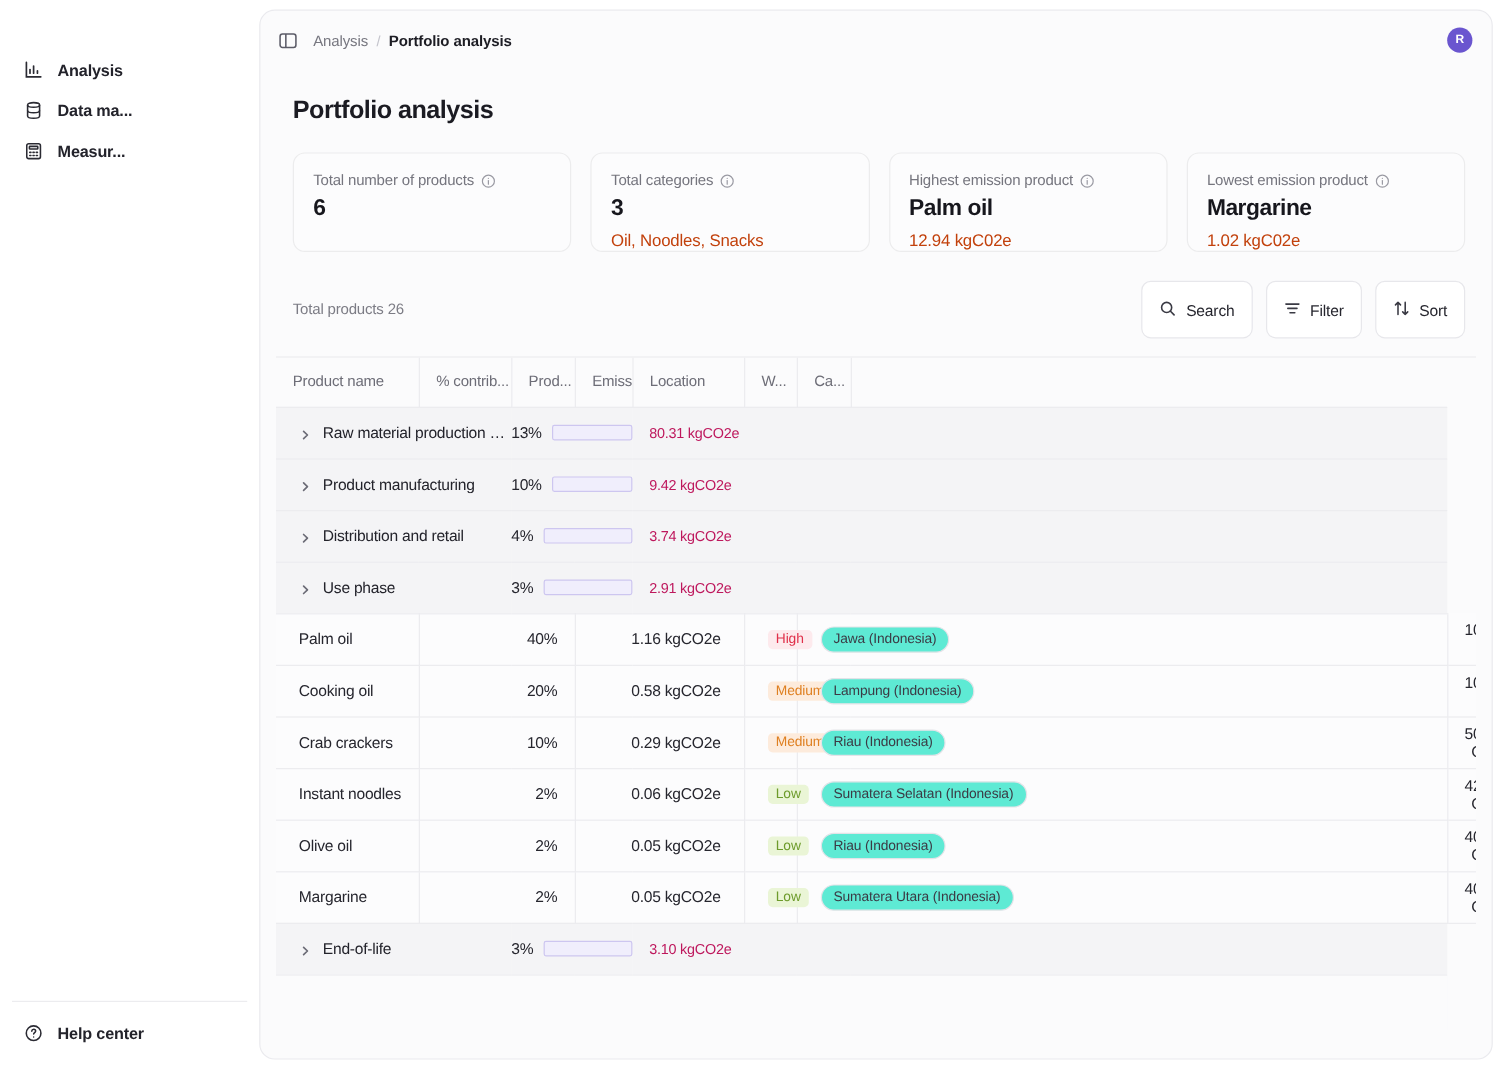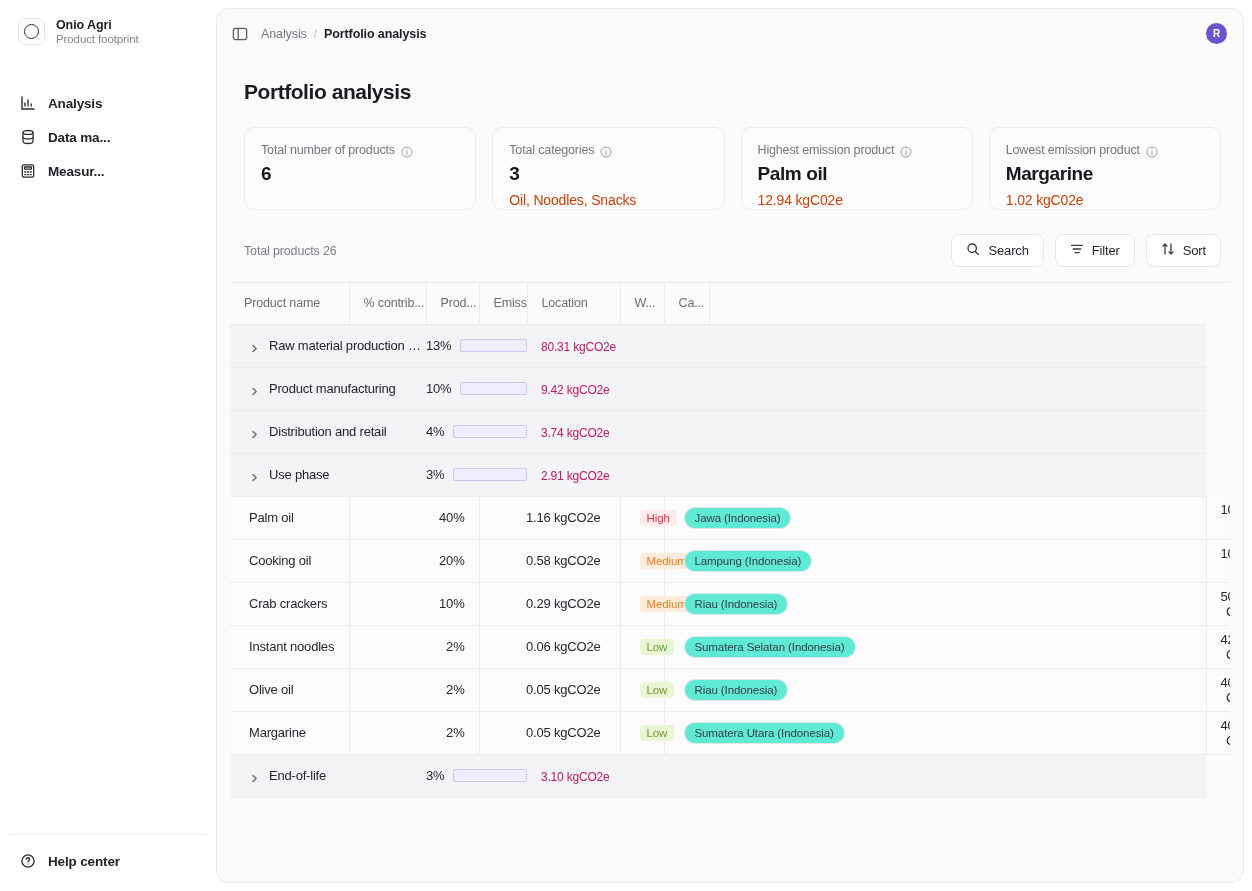--- a/index.html
+++ b/index.html
@@ -89,21 +89,21 @@
   .info-ico { width: 12px; height: 12px; color: #9a9aa3; flex:0 0 12px; cursor: pointer; }
   .stat-value { font-size: 19px; font-weight: 700; color: #17171d; letter-spacing: -0.4px; margin-top: 7px; line-height: 1.05; }
   .stat-sub { font-size: 14px; color: #c2410c; letter-spacing: -0.15px; margin-top: 8px; }
 
   
   .toolbar { display: flex; align-items: center; margin: 24px 9px 0 14px; }
   .total-products { font-size: 12.5px; color: #7c7c85; letter-spacing: -0.15px; }
   .tb-actions { margin-left: auto; display: flex; gap: 11px; }
   .tb-btn {
     display: flex; align-items: center; gap: 8px;
-    height: 33px; padding: 0 14px;
+    height: 48px; padding: 0 14px;
     background: #fff; border: 1px solid #e7e7eb; border-radius: 8px;
     font-size: 13px; color: #26262e; letter-spacing: -0.15px; cursor: pointer;
     font-family: "Liberation Sans", sans-serif;
   }
   .tb-btn svg { color: #3a3a44; }
 
   
   .table-wrap {
     margin: 15px 0 0 0;
     background: #fbfbfc;
@@ -160,29 +160,20 @@
     font-size: 11.5px; color: #3b3b45; letter-spacing: -0.1px; white-space: nowrap;
   }
   .filler-row td { height: 88px; background: #fbfbfc; border: none; }
 </style>
 </head>
 <body>
 
 <div class="app">
 
   <aside class="sidebar">
-    <div class="brand">
-      <div class="brand-logo">
-          <div class="ring"></div>
-        </div>
-      <div class="brand-text">
-        <div class="brand-name">Onio Agri</div>
-        <div class="brand-sub">Product footprint</div>
-      </div>
-    </div>
 
     <nav class="nav">
       <div class="nav-item">
         <span class="nav-ico">
           <svg width="16" height="16" viewBox="0 0 16 16" fill="none" stroke="currentColor" stroke-width="1.4" stroke-linecap="round">
             <path d="M2 2v12h12"></path>
               <path d="M5 11V8"></path>
               <path d="M8 11V5"></path>
               <path d="M11.2 11V9"></path>
           </svg>

